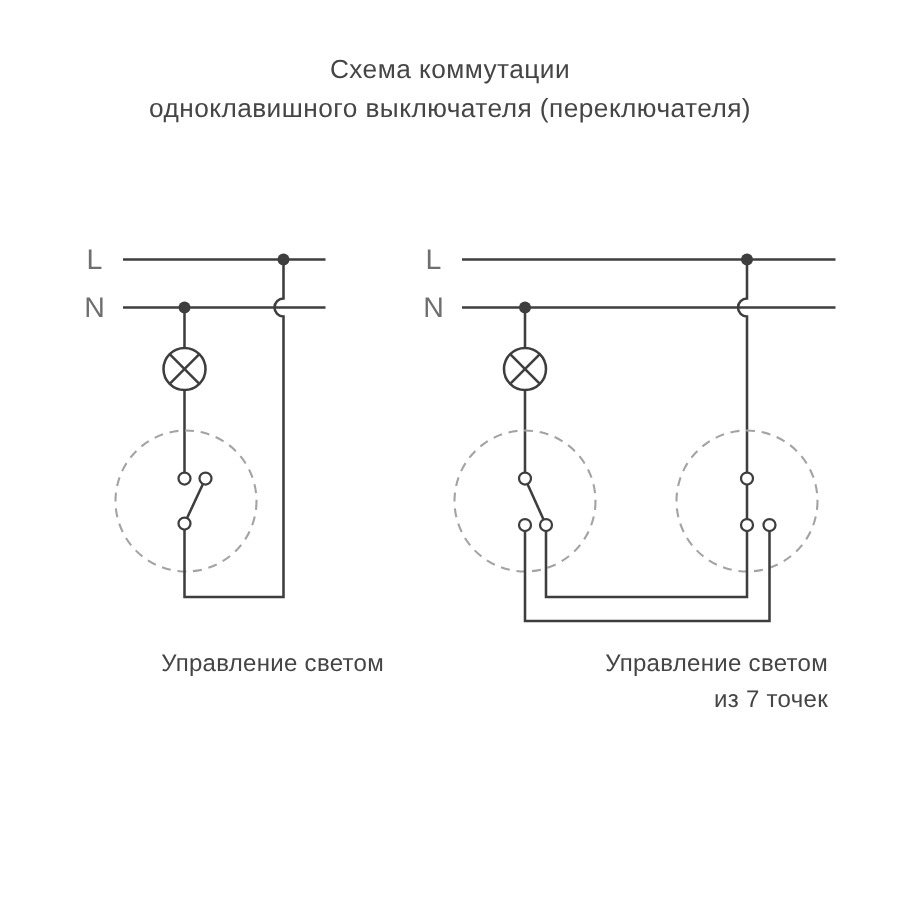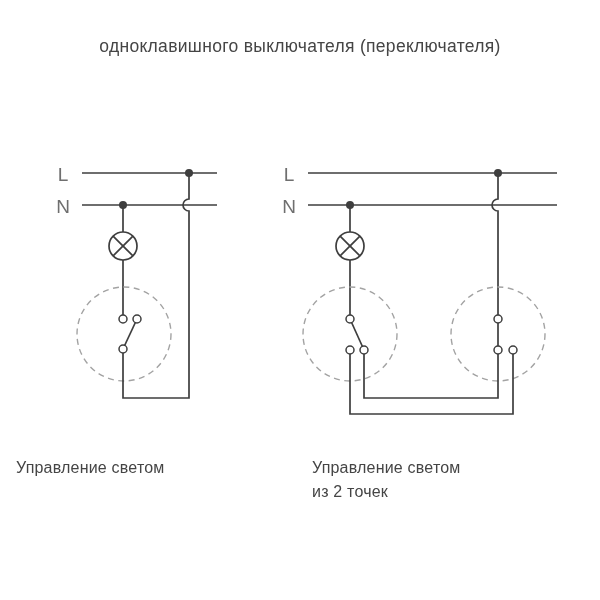--- a/index.html
+++ b/index.html
@@ -24,22 +24,22 @@
     text-align: center;
     color: var(--text);
     font-size: 17.5px;
     line-height: 26px;
     letter-spacing: 0.3px;
     font-weight: 400;
   }
   .title span { display: block; }
   .caption {
     position: absolute;
-    top: 456px;
-    text-align: left;
+    top: 431px;
+    text-align: right;
     color: var(--text);
     font-size: 16px;
     line-height: 24px;
     letter-spacing: 0.2px;
   }
   .caption span { display: block; }
   .caption-1 { left: 16px;  width: 240px; }
   .caption-2 { left: 312px; width: 240px; }
   svg.circuit { position: absolute; inset: 0; }
   .wire {
@@ -67,20 +67,21 @@
     font-size: 19px;
     fill: var(--label);
   }
 </style>
 </head>
 <body>
 
 <div class="stage">
 
   <div class="title">
+    <span>Схема коммутации</span>
     <span>одноклавишного выключателя (переключателя)</span>
   </div>
 
   <svg class="circuit" width="600" height="600" viewBox="0 0 600 600" xmlns="http://www.w3.org/2000/svg">
 
     <g>
       <text class="port-label" x="63" y="174" text-anchor="middle" dominant-baseline="central">L</text>
       <text class="port-label" x="63" y="206" text-anchor="middle" dominant-baseline="central">N</text>
 
       <line class="wire" x1="82" y1="173" x2="217" y2="173"></line>
@@ -150,16 +151,16 @@
       <circle class="junction-dot" cx="350" cy="205" r="4"></circle>
     </g>
   </svg>
 
   <div class="caption caption-1">
     <span>Управление светом</span>
   </div>
 
   <div class="caption caption-2">
     <span>Управление светом</span>
-    <span>из 2 точек</span>
+    <span>из 7 точек</span>
   </div>
 
 </div>
 
 </body></html>

